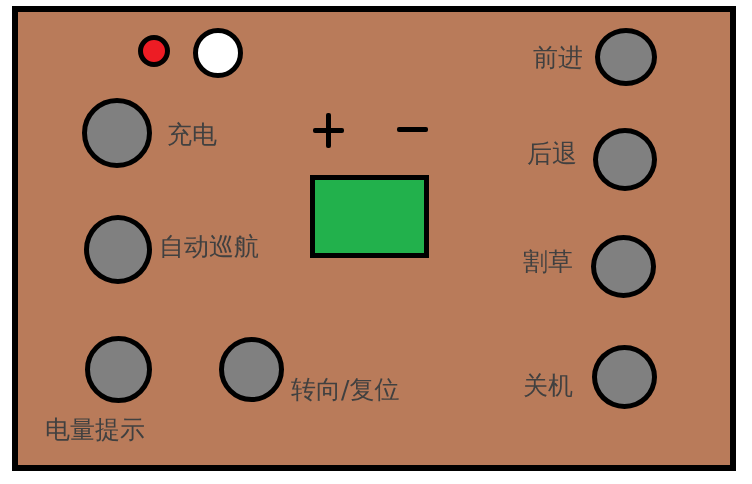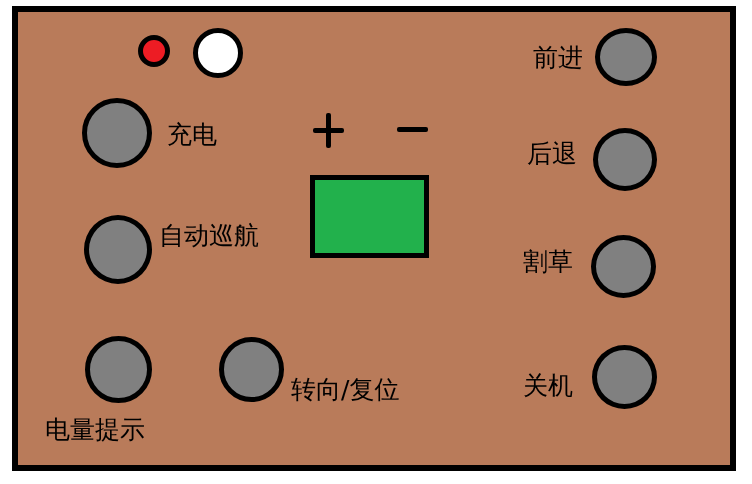--- a/index.html
+++ b/index.html
@@ -35,21 +35,21 @@
     .led {
       position: absolute;
       border-radius: 50%;
       border: 5px solid #000000;
       box-sizing: border-box;
     }
     .label {
       position: absolute;
       font-size: 25px;
       line-height: 28px;
-      color: #000000;
+      color: #404040;
       white-space: nowrap;
       font-weight: normal;
     }
     .screen {
       position: absolute;
       left: 310px;
       top: 175px;
       width: 119px;
       height: 83px;
       box-sizing: border-box;
@@ -77,21 +77,21 @@
 <div class="abs" style="left:397px; top:127px; width:31px; height:6px;">
   <div class="bar" style="left:0; top:0; width:31px; height:5px;"></div>
 </div>
 
 <div class="screen"></div>
 
 <div class="btn" style="left:82px; top:98px; width:70px; height:70px;"></div>
 <span class="label" style="left:167px; top:121px;">充电</span>
 
 <div class="btn" style="left:84px; top:215px; width:68px; height:69px;"></div>
-<span class="label" style="left:159px; top:222px;">自动巡航</span>
+<span class="label" style="left:159px; top:233px;">自动巡航</span>
 
 <div class="btn" style="left:85px; top:336px; width:67px; height:67px;"></div>
 <span class="label" style="left:45px; top:416px;">电量提示</span>
 
 <div class="btn" style="left:219px; top:337px; width:65px; height:65px;"></div>
 <span class="label" style="left:291px; top:376px;">转向/复位</span>
 
 <span class="label" style="left:533px; top:44px;">前进</span>
 <div class="btn" style="left:595px; top:28px; width:62px; height:58px;"></div>
 

